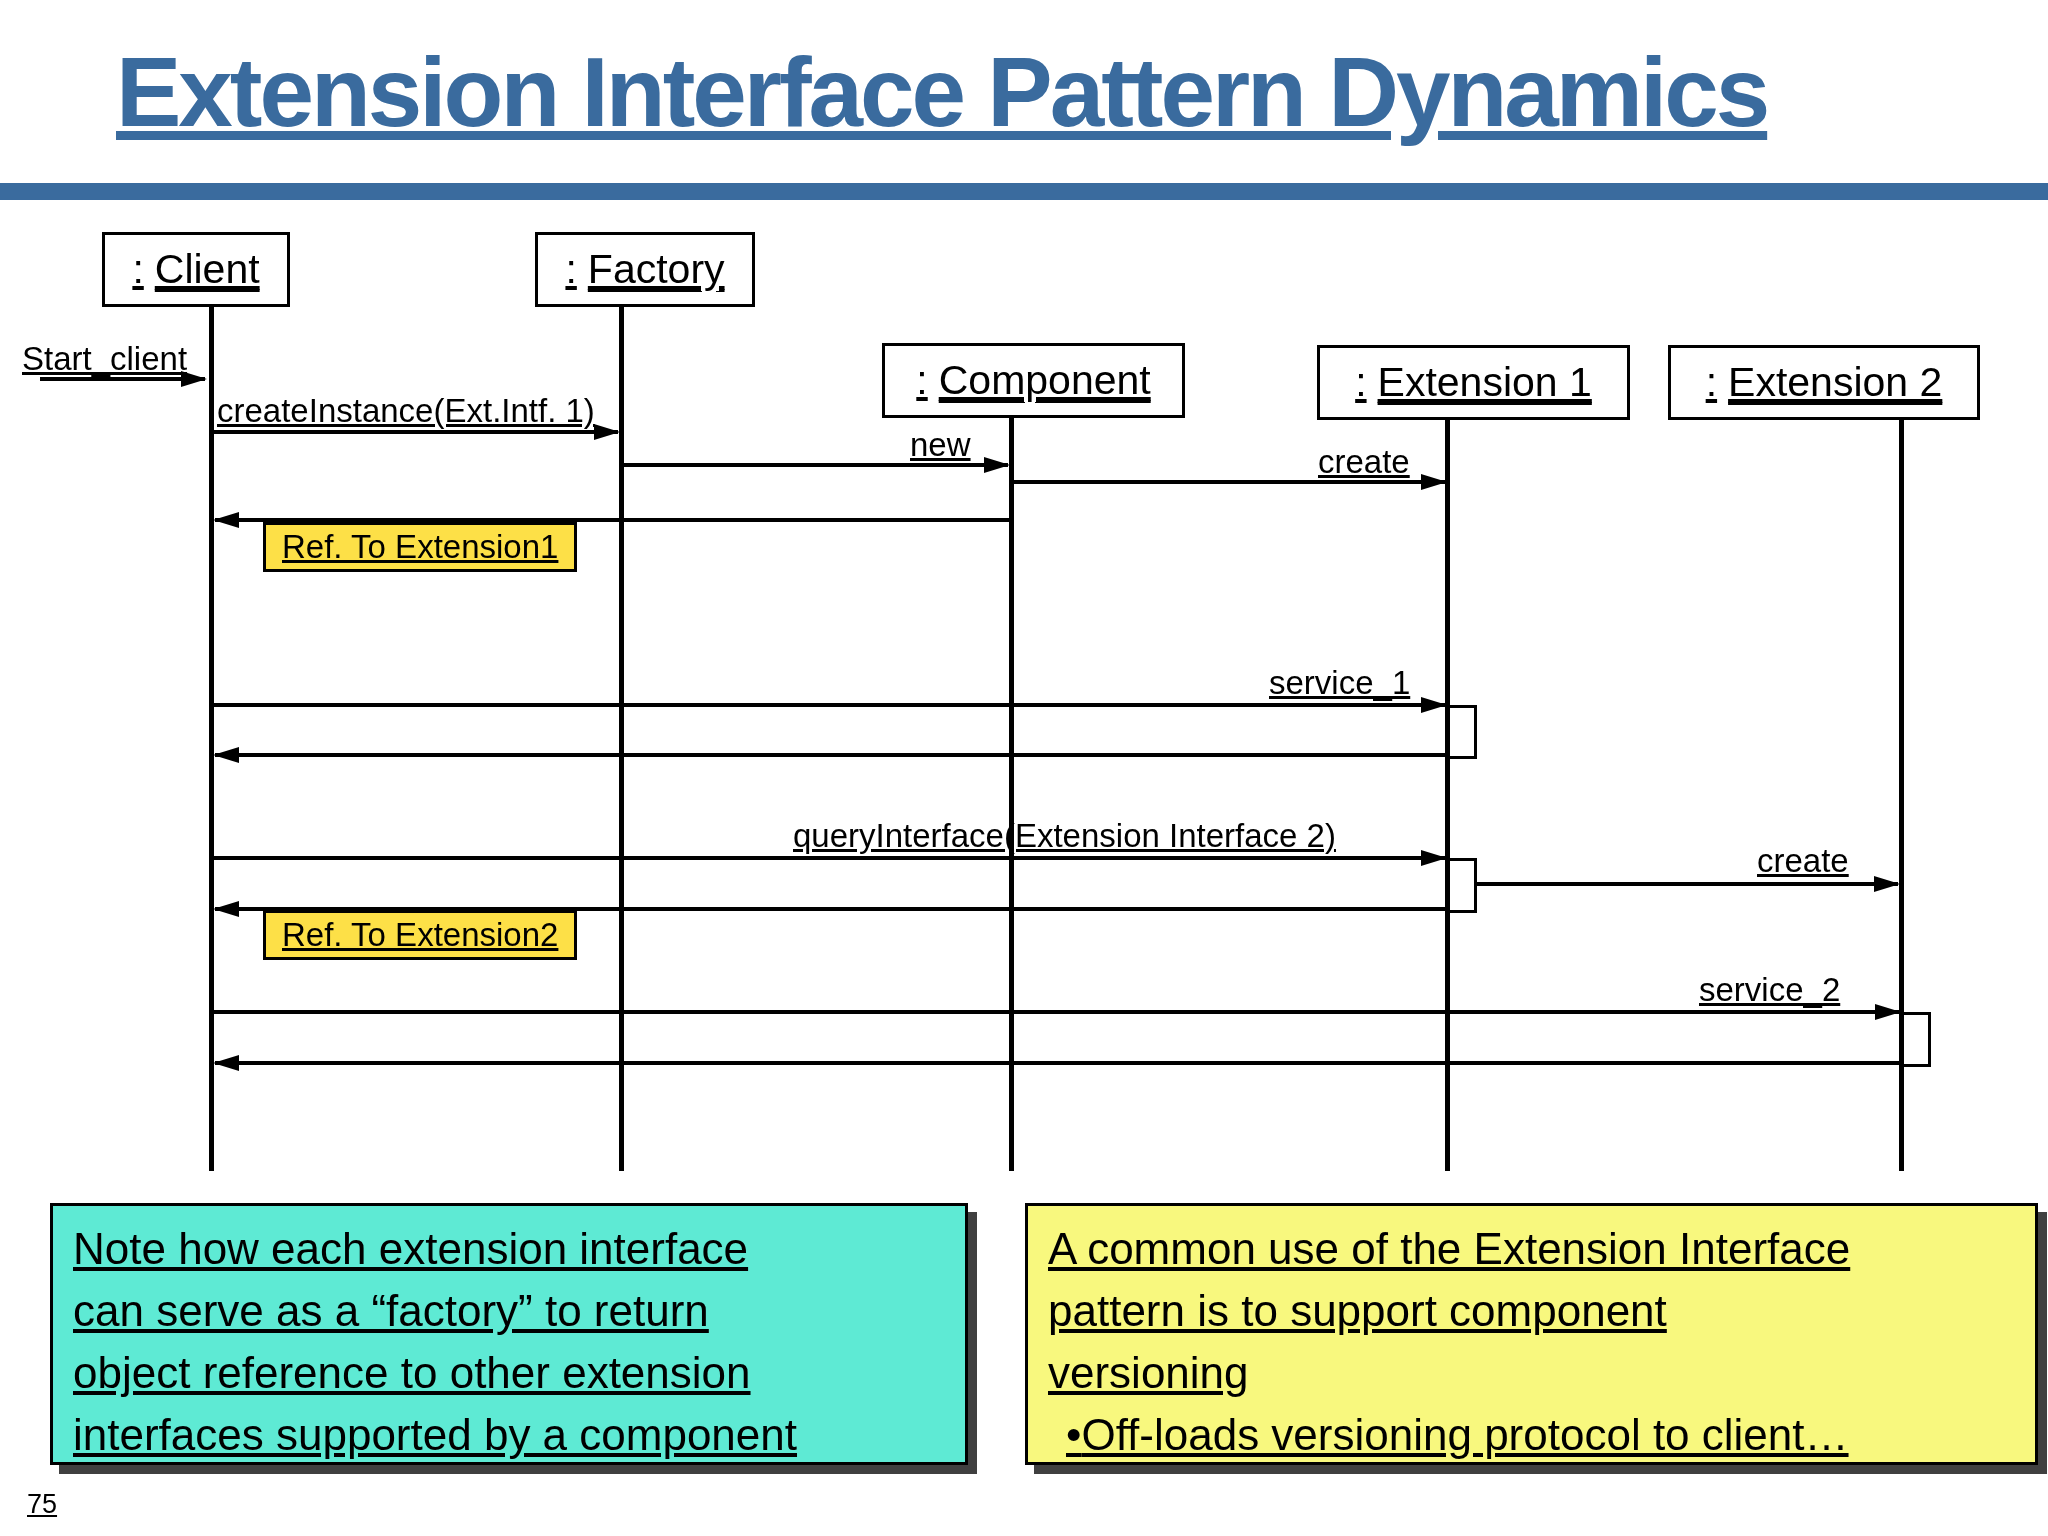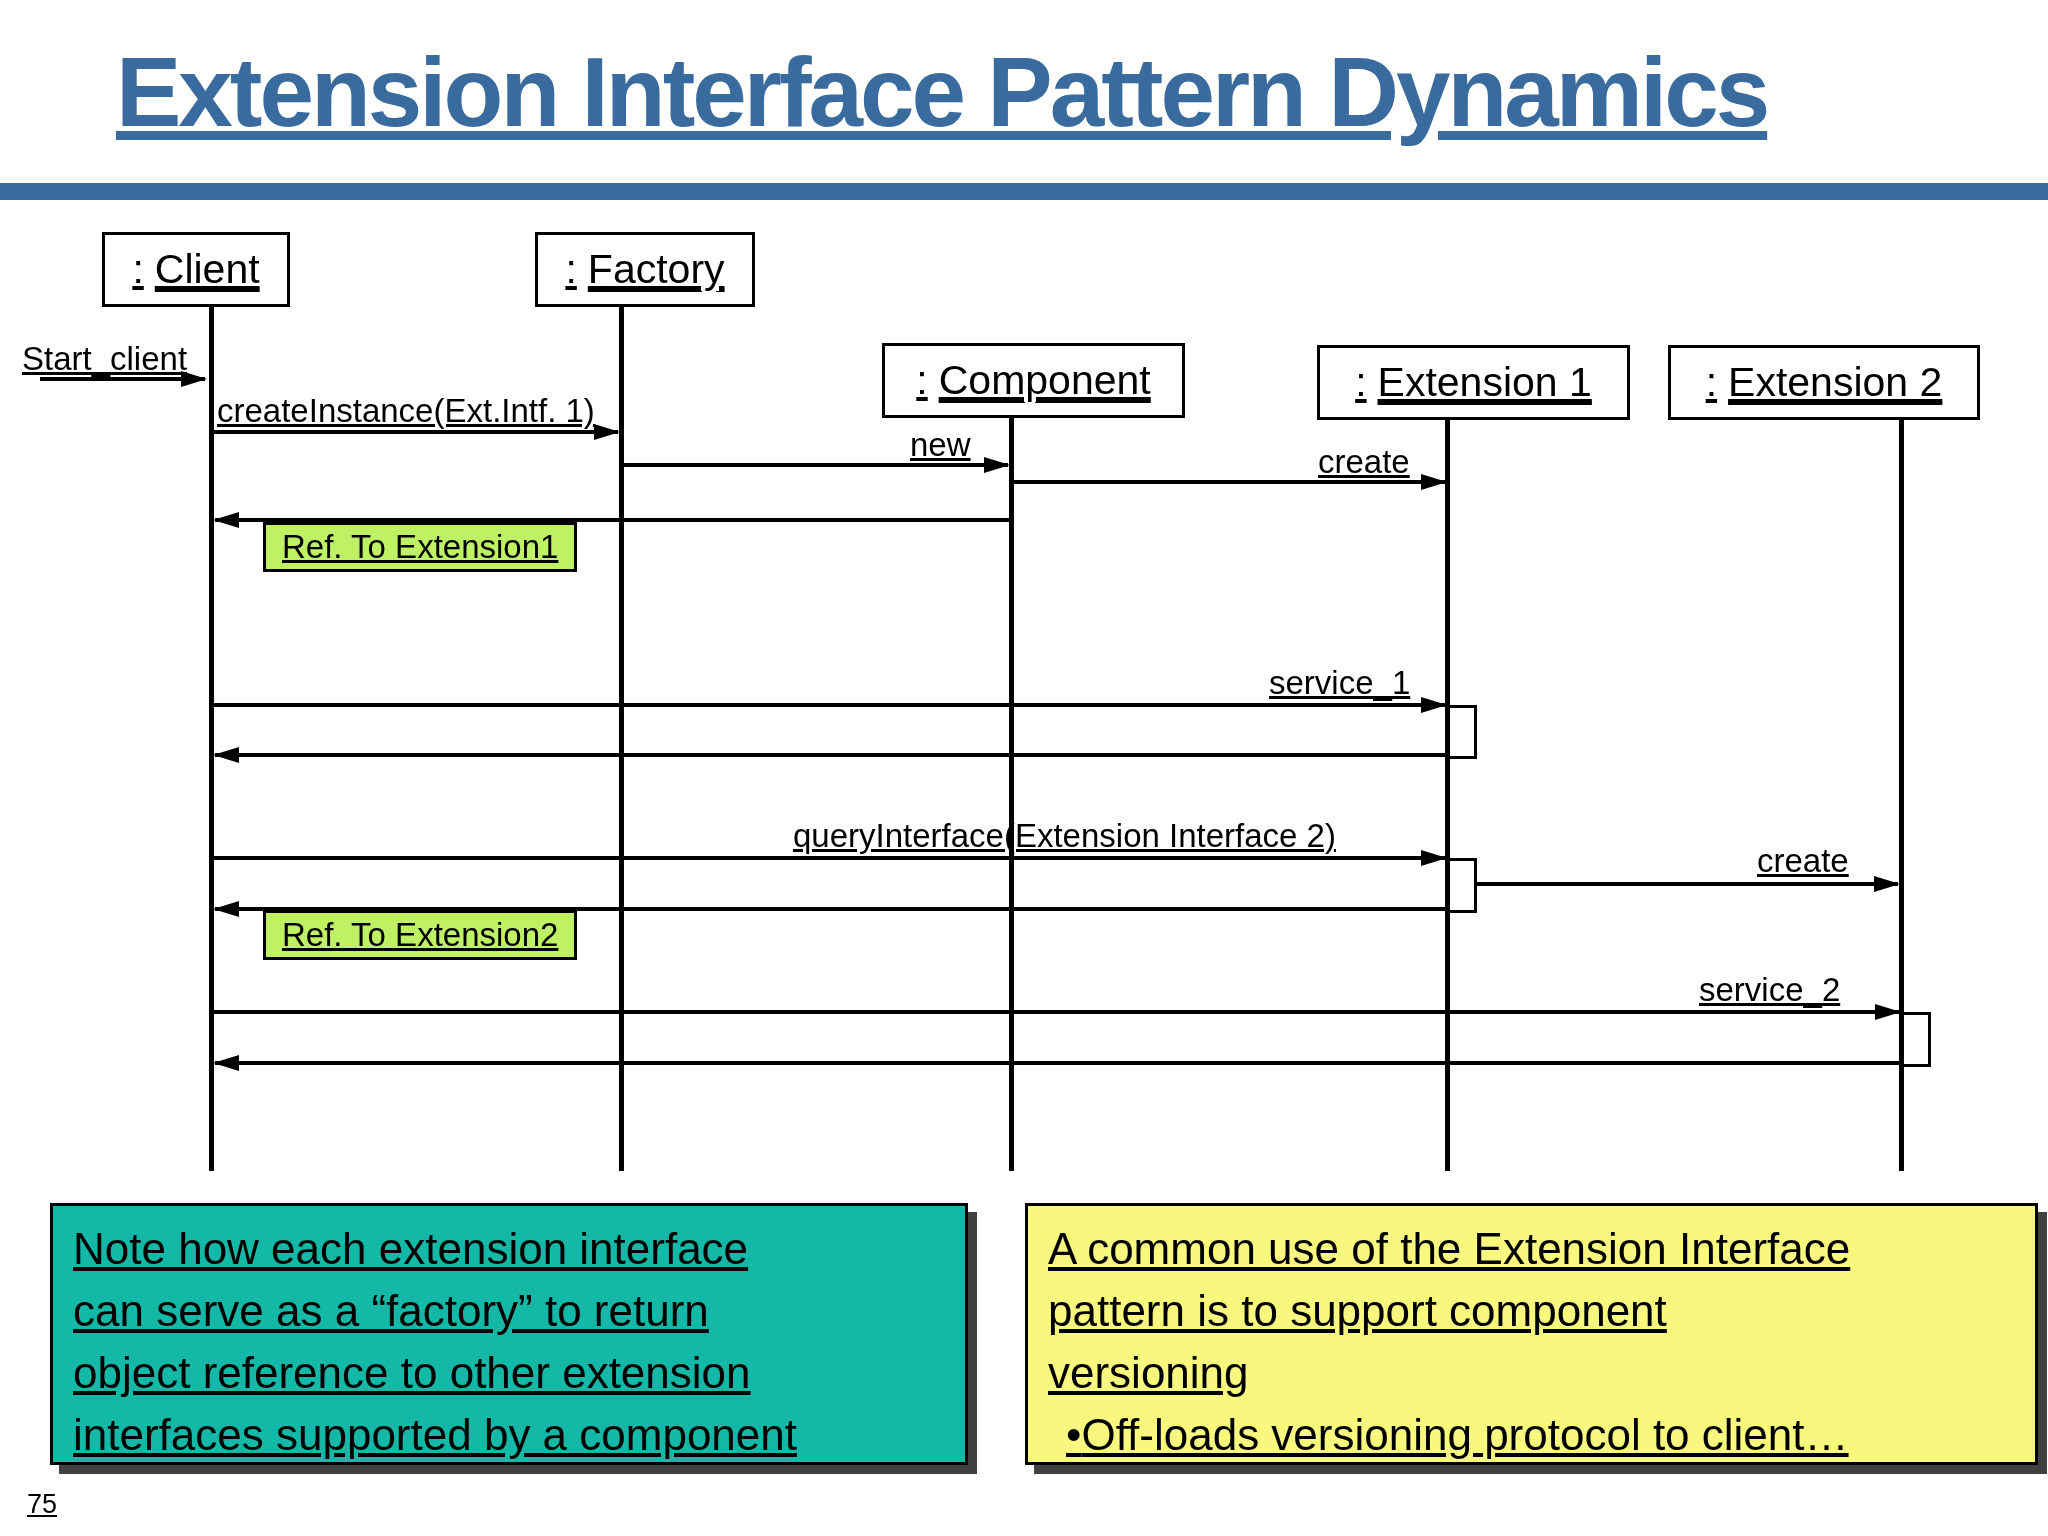--- a/index.html
+++ b/index.html
@@ -18,21 +18,21 @@
   .lifeline{width:5px;background:#000;}
   
   .act{width:30px;border:3px solid #000;background:#fff;}
   
   .msg{height:4px;background:#000;}
   .msg.r::after{content:"";position:absolute;right:-2px;top:-6px;width:0;height:0;
     border-top:8px solid transparent;border-bottom:8px solid transparent;border-left:26px solid #000;}
   .msg.l::before{content:"";position:absolute;left:-2px;top:-6px;width:0;height:0;
     border-top:8px solid transparent;border-bottom:8px solid transparent;border-right:26px solid #000;}
   .mlabel{font-size:33px;white-space:nowrap;}
-  .refbox{border:3px solid #000;background:#bef264;font-size:33px;line-height:44px;padding:0 16px;white-space:nowrap;}
+  .refbox{border:3px solid #000;background:#fde047;font-size:33px;line-height:44px;padding:0 16px;white-space:nowrap;}
   
   .note{border:3px solid #000;box-shadow:9px 9px 0 #404040;padding:12px 20px;
         font-size:44px;line-height:62px;}
   .note .bullet-line{padding-left:18px;}
   #pagenum{left:27px;top:1489px;font-size:27px;}
 </style>
 </head>
 <body>
 
 <div id="title" class="abs" style="color: rgb(58, 107, 158);">Extension Interface Pattern Dynamics</div>
@@ -87,21 +87,21 @@
 <div class="abs mlabel" style="left:910px;top:426px;">new</div>
 <div class="abs mlabel" style="left:1318px;top:443px;">create</div>
 <div class="abs mlabel" style="left:1249px;top:664px;margin-left:20px;">service_1</div>
 <div class="abs mlabel" style="left:793px;top:817px;">queryInterface(Extension Interface 2)</div>
 <div class="abs mlabel" style="left:1757px;top:842px;">create</div>
 <div class="abs mlabel" style="left:1699px;top:971px;">service_2</div>
 
 <div class="abs refbox" style="left:263px;top:522px;">Ref. To Extension1</div>
 <div class="abs refbox" style="left:263px;top:910px;">Ref. To Extension2</div>
 
-<div class="abs note" style="left: 50px; top: 1203px; width: 918px; height: 262px; background: #14b8a6;">
+<div class="abs note" style="left: 50px; top: 1203px; width: 918px; height: 262px; background: #5eead4;">
   <div>Note how each extension interface</div>
   <div>can serve as a “factory” to return</div>
   <div>object reference to other extension</div>
   <div>interfaces supported by a component</div>
 </div>
 <div class="abs note" style="left: 1025px; top: 1203px; width: 1013px; height: 262px; background: rgb(248, 248, 126);">
   <div>A common use of the Extension Interface</div>
   <div>pattern is to support component</div>
   <div>versioning</div>
   <div class="bullet-line"><span>•</span><span>Off-loads versioning protocol to client…</span></div>

